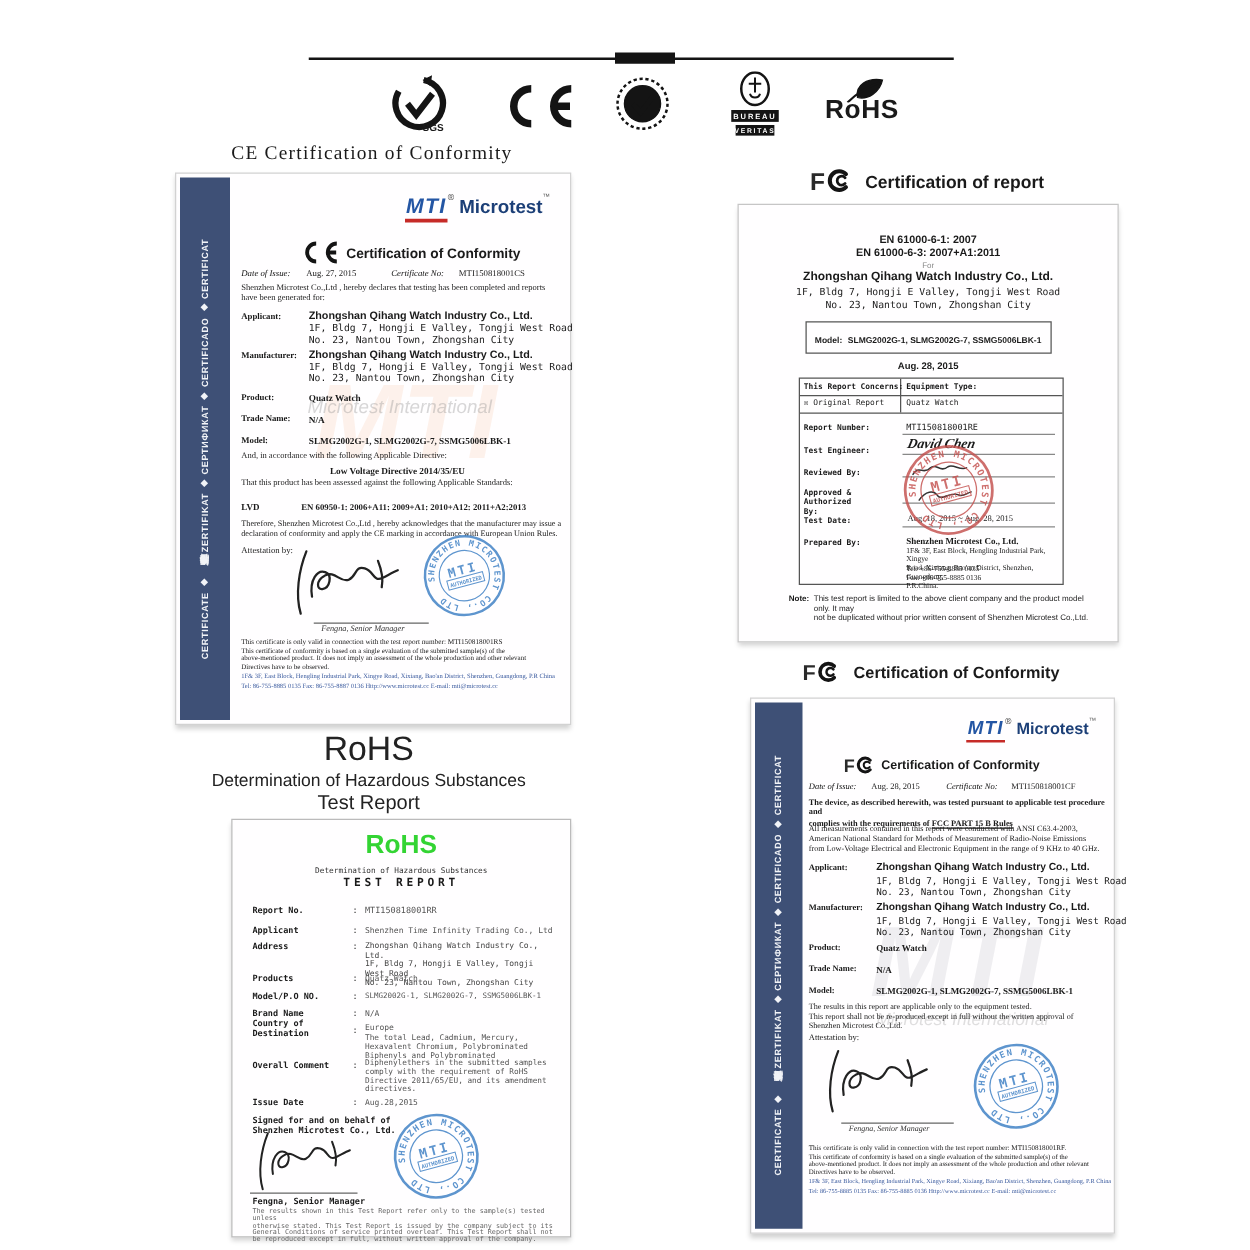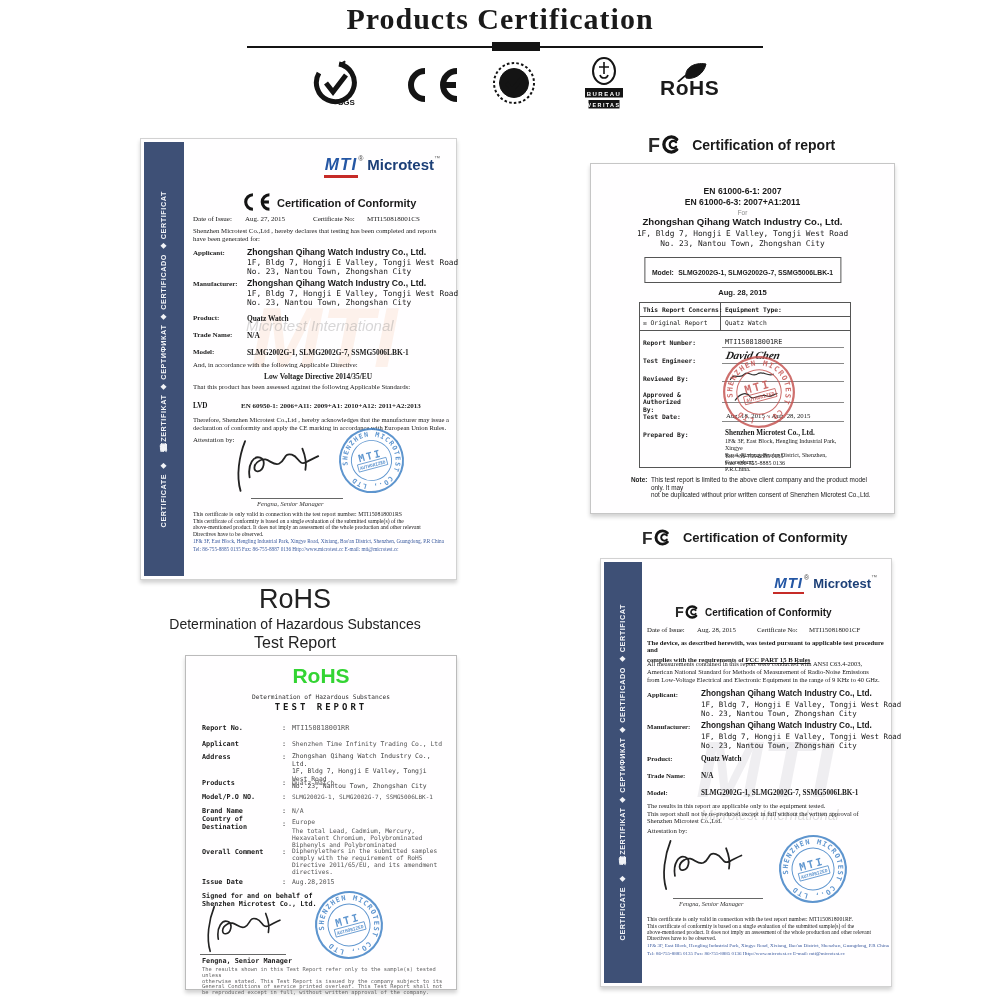--- a/index.html
+++ b/index.html
@@ -42,29 +42,28 @@
                 font-family:"DejaVu Sans Mono",monospace;}
   .blue{color:#3b7ec4;}
   .red{color:#c4504e;}
 
   .sig path{stroke:#222;stroke-width:2.4;fill:none;stroke-linecap:round;}
   .sqg path{stroke:#333;stroke-width:1.4;fill:none;stroke-linecap:round;}
   .nline{border-top:1px solid #666;}
   .uline{position:absolute;border-bottom:1px solid #888;}
   .wm{position:absolute;font-style:italic;font-weight:bold;pointer-events:none;}
   .ico path,.ico line,.ico circle,.ico ellipse{stroke:#141414;}
-  .lbl{color:#111;}
+  .lbl{color:#111;font-style:italic;}
   .bluetxt{color:#3a5a9e;}
 </style>
 </head>
 <body>
 
 <div id="page">
 
-  <div class="abs ser ctr" style="left:0;right:0;top:2px;font-size:30px;font-weight:bold;letter-spacing:1px;">Products Certification</div>
   <div class="abs" style="left:247px;top:46px;width:516px;height:2px;background:#141414;"></div>
   <div class="abs" style="left:492px;top:42px;width:48px;height:9px;background:#141414;"></div>
 
   <div class="abs" style="left:312px;top:60px;">
     <svg class="ico" width="48" height="48" viewBox="0 0 48 48">
       <path d="M27,4 A19,19 0 1 1 7,13" fill="none" stroke-width="5"></path>
       <path d="M27,4 l6,-3 l-1,7 z" fill="#141414" stroke="none"></path>
       <path d="M14,23 l7,9 l13,-17" fill="none" stroke-width="5"></path>
     </svg>
     <div class="abs b" style="left:26px;top:38px;font-size:8px;">SGS</div>
@@ -98,20 +97,21 @@
   </div>
 
   <div class="abs" style="left:660px;top:62px;width:64px;height:44px;">
     <svg class="ico abs" style="left:16px;top:0;" width="32" height="20" viewBox="0 0 32 20">
       <path d="M10,16 C8,6 18,0 30,2 C28,12 18,18 10,16 Z" fill="#141414" stroke="none"></path>
       <path d="M2,20 C8,14 16,8 28,4" fill="none" stroke-width="1.8"></path>
     </svg>
     <div class="abs b" style="left:0;top:14px;font-size:21px;letter-spacing:.5px;">RoHS</div>
   </div>
 
+  <div class="abs ser ctr" style="left:140px;top:114px;width:315px;font-size:15.5px;letter-spacing:1px;">CE Certification of Conformity</div>
 
   <div class="cert" style="left:140px;top:138px;width:315px;height:440px;">
     <div class="strip">
       <span>CERTIFICATE ◆ 認證證書 ◆ ZERTIFIKAT ◆ СЕРТИФИКАТ ◆ CERTIFICADO ◆ CERTIFICAT</span>
     </div>
 
     <div class="wm" style="left:110px;top:150px;font-size:85px;color:rgba(232,132,60,.10);">MTI</div>
     <div class="wm" style="left:105px;top:178px;font-size:15px;color:rgba(140,140,140,.35);font-weight:normal;">Microtest International</div>
 
     <div class="mtilogo" style="right:16px;top:16px;">

